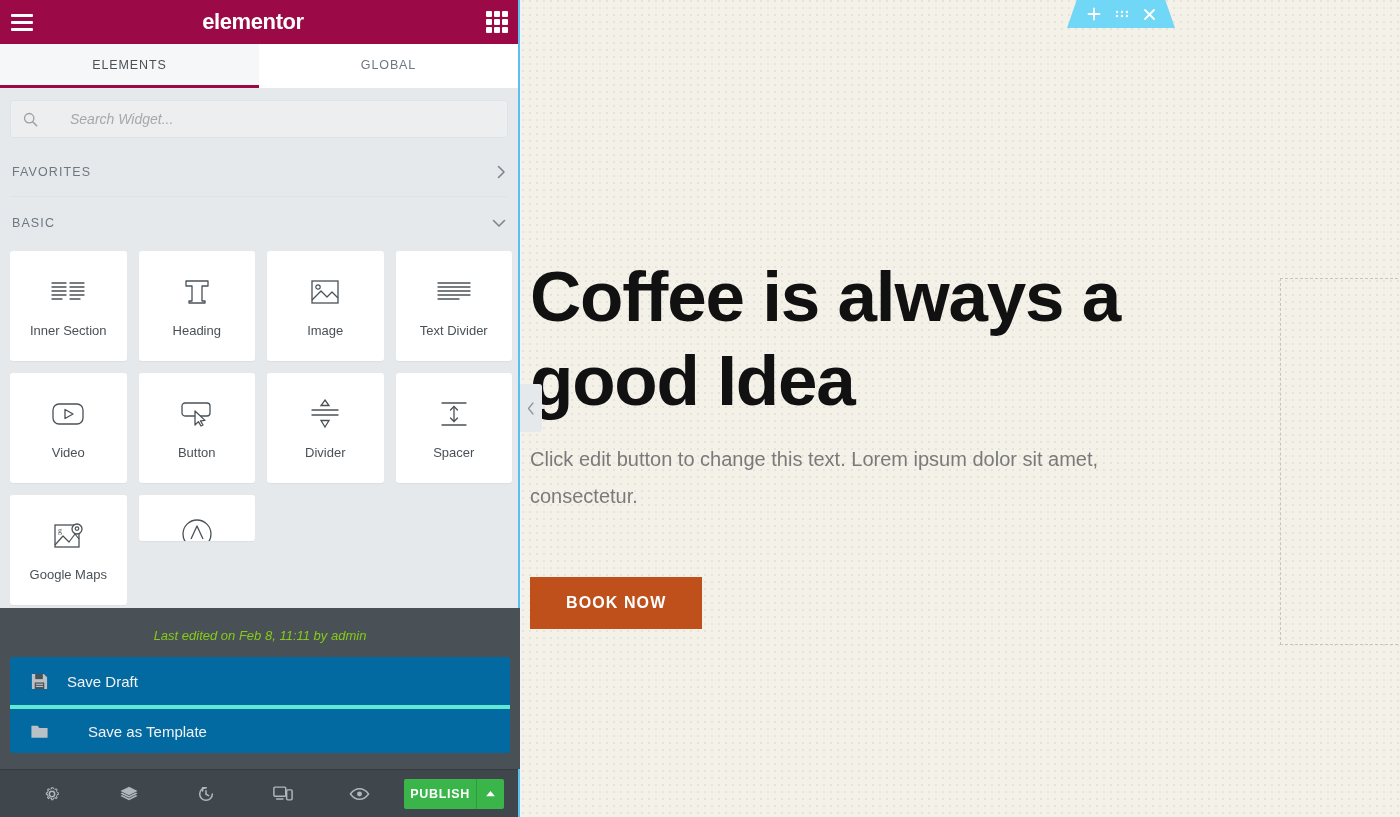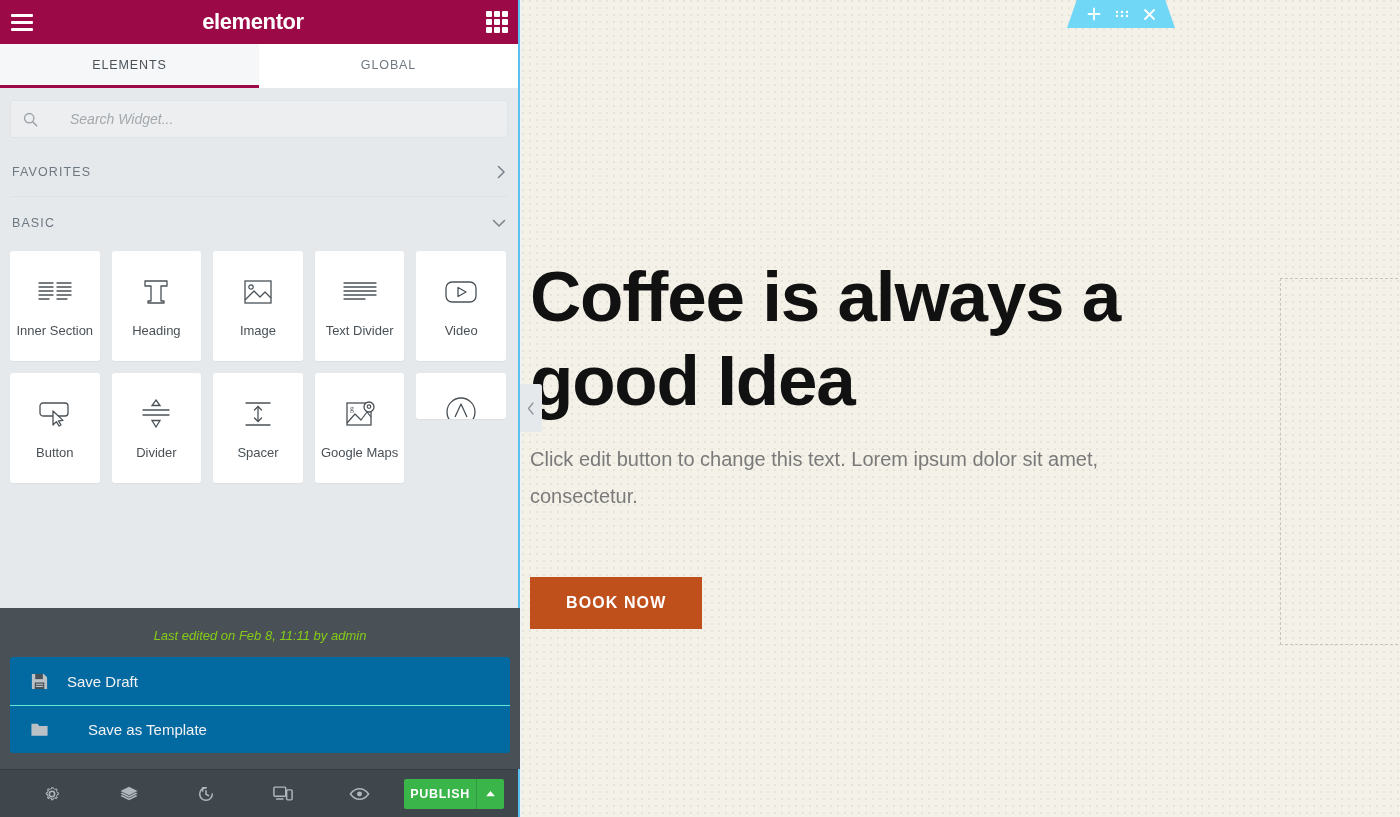--- a/index.html
+++ b/index.html
@@ -54,22 +54,22 @@
   
   #panel-body { flex:1 1 auto; overflow:hidden; position:relative;
     background:#e6e9ec; }
 
   .cat-head { height:48px; display:flex; align-items:center;
     justify-content:space-between; padding:0 12px; cursor:pointer; }
   .cat-head span.lbl { font-size:12.5px; letter-spacing:1.1px; color:#6d7882; }
   .cat-sep { height:3px; margin:0 10px;
     background:linear-gradient(to bottom,#dfe2e5,#e9ebee); border-radius:2px; }
 
-  .widget-grid { display:grid; grid-template-columns:repeat(5,1fr);
-    gap:12px; padding:4px 12px 10px 10px; }
+  .widget-grid { display:grid; grid-template-columns:repeat(4,1fr);
+    gap:12px; padding:4px 6px 10px 10px; }
   .widget {
     background:#fff; border-radius:3px; height:110px;
     display:flex; flex-direction:column; align-items:center;
     justify-content:center; gap:14px; cursor:move;
     box-shadow:0 1px 1px rgba(0,0,0,0.04);
   }
   .widget .wicon { height:34px; display:flex; align-items:center; justify-content:center; }
   .widget .wlabel { font-size:13px; color:#495157; }
   .widget.clipped { height:46px; overflow:hidden; justify-content:flex-start;
     padding-top:22px; }
@@ -77,21 +77,21 @@
   
   #save-flyout {
     position:absolute; left:0; bottom:48px; width:520px;
     background:#495157; padding:14px 10px 16px 10px;
   }
   #last-edited { text-align:center; font-size:13px; font-style:italic;
     color:#84cc16; padding:6px 0 14px 0; }
   #save-list { background:#0369a1; border-radius:3px; overflow:hidden; }
   .save-item { height:48px; display:flex; align-items:center; padding:0 20px;
     gap:18px; color:#f1f2f3; font-size:15px; cursor:pointer; }
-  .save-item + .save-item { border-top:1px solid #5eead4;gap:39px; }
+  .save-item + .save-item { border-top:4px solid #5eead4;gap:39px; }
 
   
   #panel-footer {
     flex:0 0 48px; height:48px; background:#3f474d;
     display:flex; align-items:center; padding:0 14px; gap:0;
     border-top:1px solid #353c41;
   }
   .fbtn { flex:1 1 0; display:flex; align-items:center; justify-content:center;
     cursor:pointer; height:48px; }
   #publish-group { display:flex; align-items:center; margin-left:6px; }

